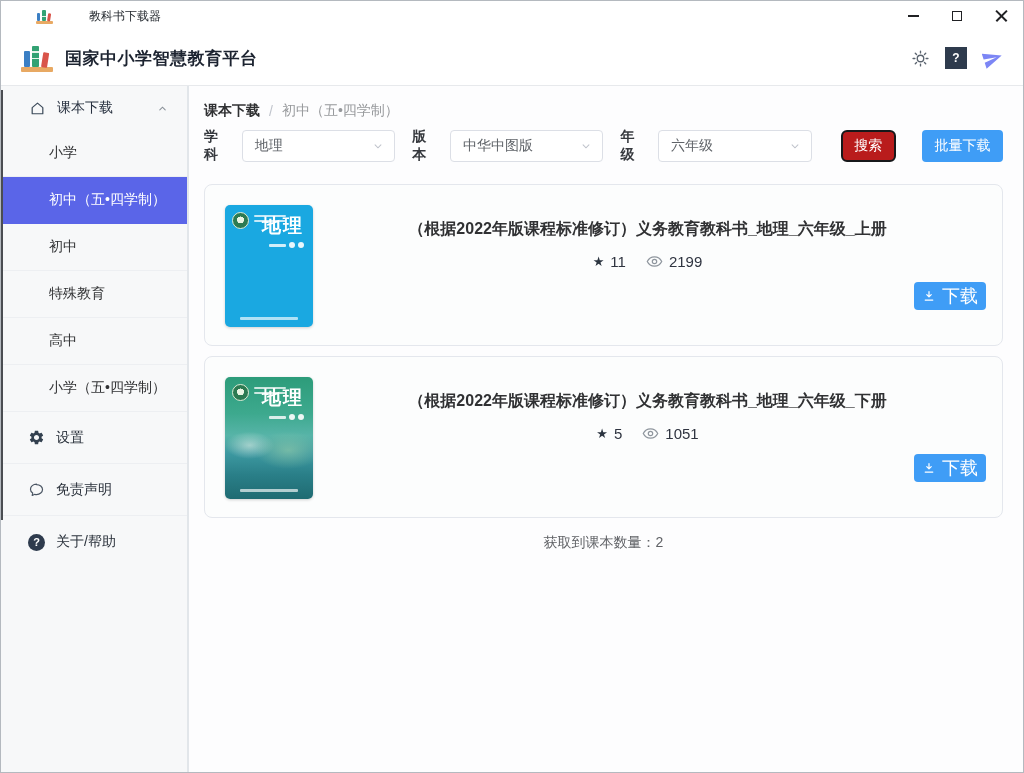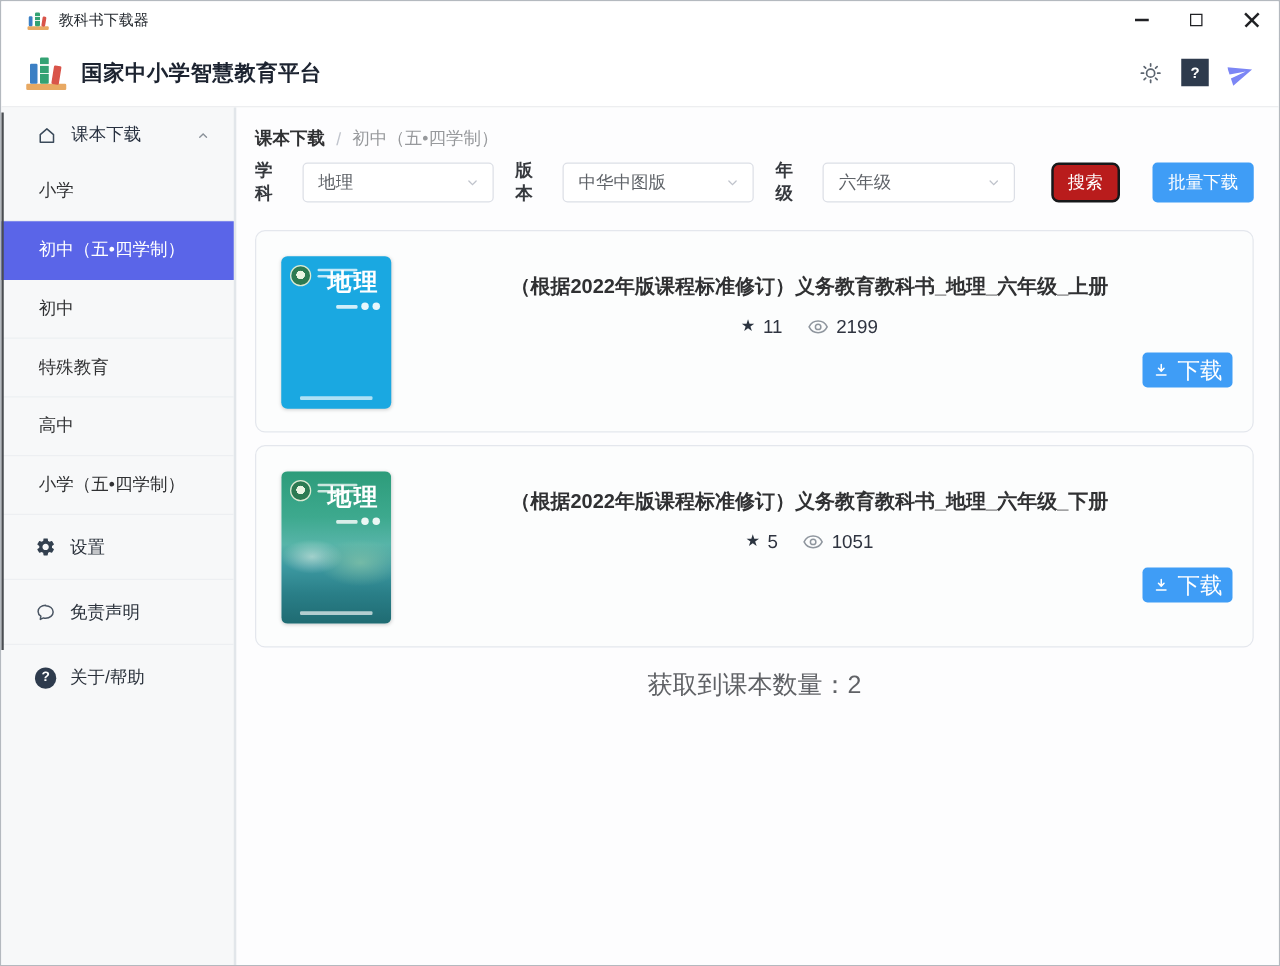--- a/index.html
+++ b/index.html
@@ -2,21 +2,21 @@
 <html><head>
 <meta charset="utf-8">
 <style>
   * { margin:0; padding:0; box-sizing:border-box; }
   html,body { background:#e9eaec; }
   body { font-family:"Liberation Sans","DejaVu Sans",sans-serif; }
   .window { width:1024px; height:773px; border:1px solid #b4b9bf; background:#fff;
             display:flex; flex-direction:column; position:relative; overflow:hidden; }
 
   
-  .titlebar { height:30px; display:flex; align-items:center; padding-left:21px; background:#fff; flex-shrink:0; }
+  .titlebar { height:30px; display:flex; align-items:center; padding-left:35px; background:#fff; flex-shrink:0;gap:28px; }
   .titlebar-text { font-size:12px; color:#24292f; margin-left:8px; }
   .win-controls { margin-left:auto; display:flex; height:100%; }
   .win-btn { width:44px; height:100%; display:flex; align-items:center; justify-content:center; cursor:pointer; }
   .glyph-min { width:11px; height:2px; background:#202124; }
   .glyph-max { width:10px; height:10px; border:1.5px solid #202124; }
   .glyph-close { position:relative; width:13px; height:13px; }
   .glyph-close::before,.glyph-close::after { content:""; position:absolute; left:-1px; top:5.5px; width:15px; height:1.6px; background:#202124; }
   .glyph-close::before { transform:rotate(45deg); }
   .glyph-close::after { transform:rotate(-45deg); }
 
@@ -43,21 +43,21 @@
   .help-badge { width:19px; height:19px; border-radius:50%; background:#2e3b4d; color:#fff;
                 font-size:12px; font-weight:700; display:flex; align-items:center; justify-content:center; }
 
   
   .body-row { flex:1; display:flex; min-height:0; }
   .sidebar { width:188px; background:#f7f8f9; border-right:2px solid #e2e6ea; position:relative; flex-shrink:0; }
   .sidebar::before { content:""; position:absolute; left:0; top:4px; width:2px; height:430px; background:#4a4d52; }
   .menu-root { height:44px; display:flex; align-items:center; padding:0 18px 0 28px; cursor:pointer; }
   .menu-root-label { font-size:14px; color:#27303f; margin-left:11px; }
   .menu-root .chev { margin-left:auto; }
-  .submenu-item { height:47px; display:flex; align-items:center; padding-left:30px; font-size:14px;
+  .submenu-item { height:47px; display:flex; align-items:center; padding-left:48px; font-size:14px;
                   color:#303133; border-bottom:1px solid #edeff2; cursor:pointer; }
   .submenu-item.selected { color:#fff; border-bottom-color:transparent; }
   .bottom-item { height:52px; display:flex; align-items:center; padding-left:27px; gap:11px;
                  border-bottom:1px solid #edeff2; font-size:14px; color:#2b323c; cursor:pointer; }
   .bottom-item:last-child { border-bottom:none; }
   .help-badge.small { width:17px; height:17px; font-size:11px; }
 
   
   .content { flex:1; background:#fdfdfe; padding:15px 20px 0 15px; overflow:hidden; }
   .breadcrumb { display:flex; align-items:center; gap:9px; font-size:14px; height:19px; }
@@ -94,21 +94,21 @@
   .cover .cover-sub b { display:block; width:6px; height:6px; border-radius:50%; background:rgba(255,255,255,.9); }
   .cover .pub { position:absolute; bottom:7px; left:50%; transform:translateX(-50%); width:58px; height:3px;
                 background:rgba(255,255,255,.65); border-radius:1px; }
   .card-main { flex:1; display:flex; flex-direction:column; align-items:center; min-width:0; }
   .card-title { margin-top:14px; font-size:16px; font-weight:700; color:#303133; text-align:center; }
   .card-stats { margin-top:13px; display:flex; align-items:center; gap:20px; font-size:15px; color:#2f3440; }
   .stat { display:flex; align-items:center; gap:6px; }
   .star-glyph { font-family:"DejaVu Sans",sans-serif; font-size:13px; color:#2b3440; }
   .btn-download { position:absolute; right:16px; bottom:35px; width:72px; height:28px; font-size:18px; gap:6px; }
 
-  .footer-count { text-align:center; color:#606266; font-size:20px; margin-top:16px; }
+  .footer-count { text-align:center; color:#606266; font-size:14px; margin-top:16px; }
 
   svg { display:block; }
 </style>
 </head>
 <body>
 
 <div class="window">
 
   <div class="titlebar">
     <span class="logo mini">

